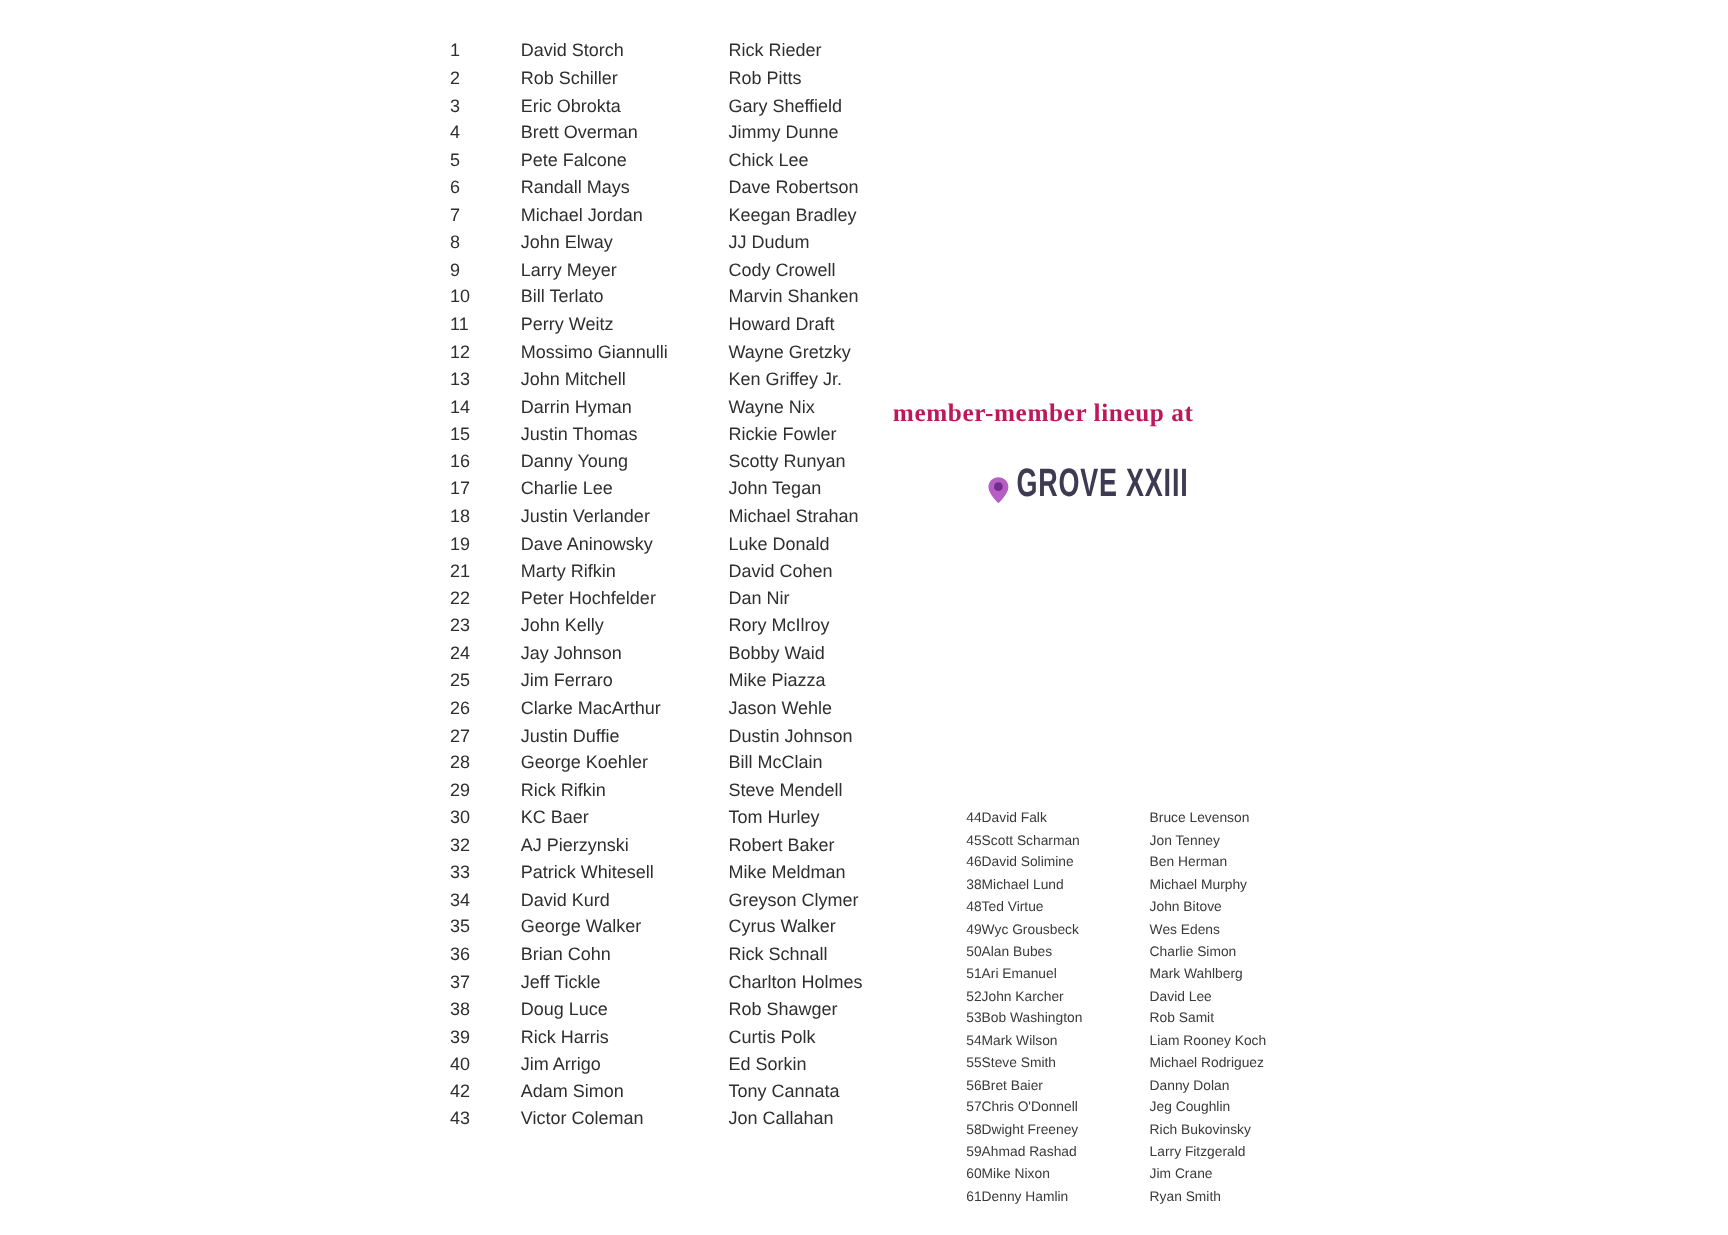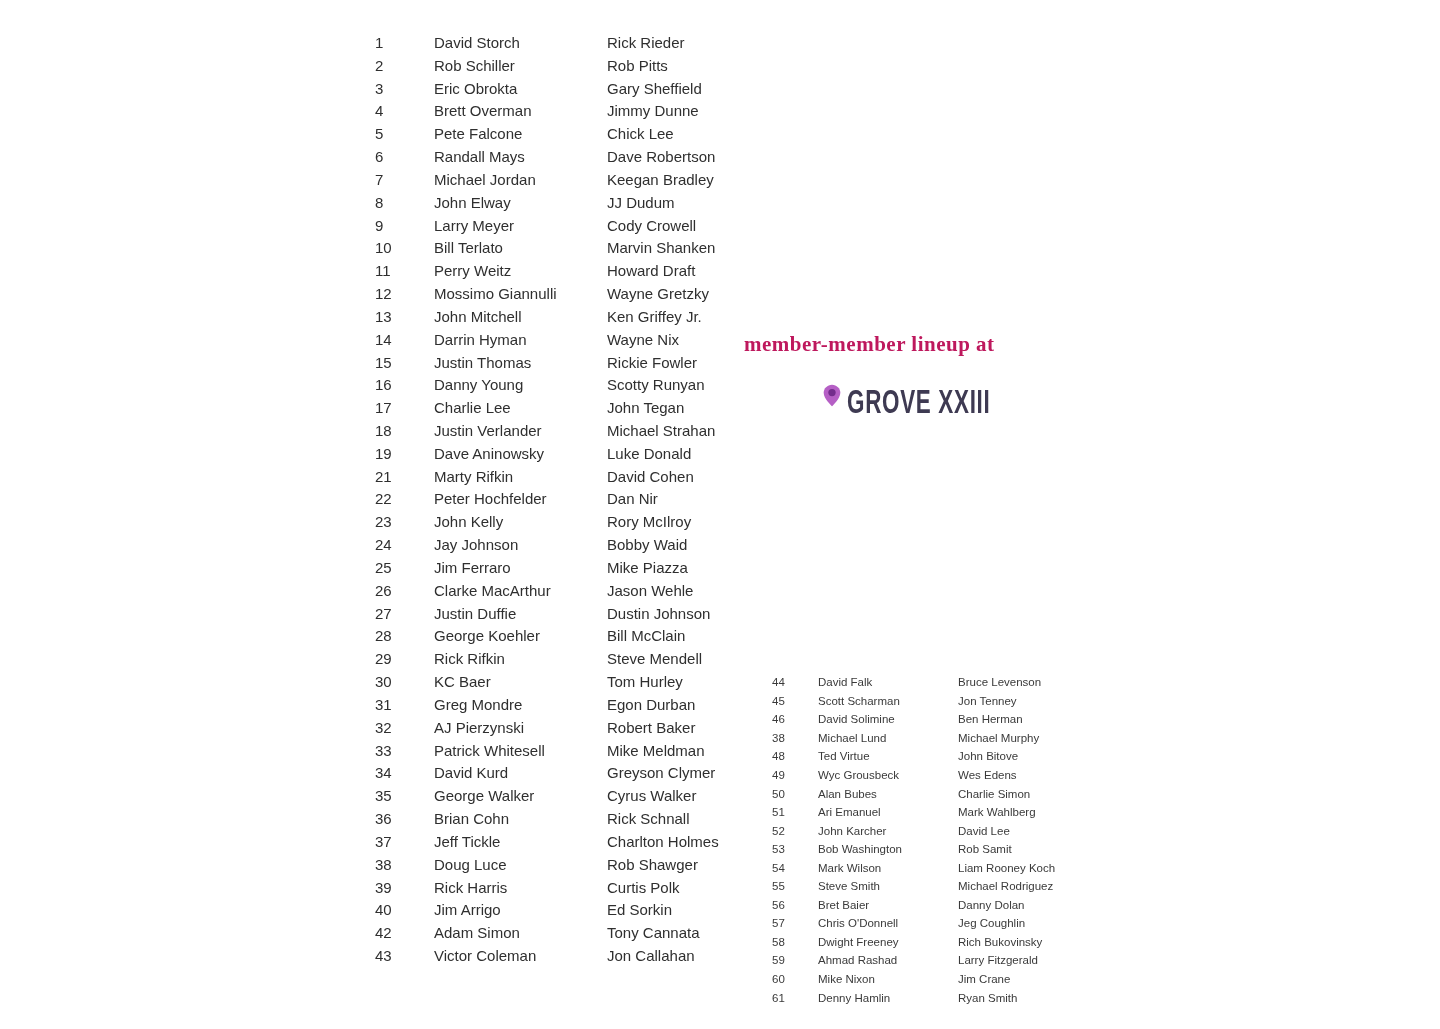--- a/index.html
+++ b/index.html
@@ -28,21 +28,21 @@
   
   .list-right { position: absolute; left: 772px; top: 673px; }
   .list-right .row {
     display: flex;
     align-items: center;
     height: 18.55px;
     font-size: 11.5px;
     color: #3a3a3a;
     white-space: nowrap;
   }
-  .list-right .num    { width: 46px; }
+  .list-right .num    { width: 46px; text-align: right; }
   .list-right .member { width: 140px; }
 
   
   .title-mono {
     position: absolute;
     left: 744px;
     top: 332px;
     font-family: Liberation Serif, serif;
     font-weight: 700;
     font-size: 21px;
@@ -50,21 +50,21 @@
     color: #be185d;
     white-space: nowrap;
   }
 
   
   .venue-row {
     position: absolute;
     left: 822px;
     top: 383px;
     display: flex;
-    align-items: flex-start;
+    align-items: flex-end;
     gap: 5px;
   }
   .pin { display: inline-flex; }
   .venue-name {
     font-size: 33px;
     font-weight: 600;
     letter-spacing: 1px;
     transform: scaleX(0.68);
     transform-origin: left center;
     white-space: nowrap;
@@ -213,25 +213,20 @@
       </div>
       <div class="row">
         <span class="num">29</span>
         <span class="member">Rick Rifkin</span>
         <span class="partner">Steve Mendell</span>
       </div>
       <div class="row">
         <span class="num">30</span>
         <span class="member">KC Baer</span>
         <span class="partner">Tom Hurley</span>
-      </div>
-      <div class="row">
-        <span class="num">31</span>
-        <span class="member">Greg Mondre</span>
-        <span class="partner">Egon Durban</span>
       </div>
       <div class="row">
         <span class="num">32</span>
         <span class="member">AJ Pierzynski</span>
         <span class="partner">Robert Baker</span>
       </div>
       <div class="row">
         <span class="num">33</span>
         <span class="member">Patrick Whitesell</span>
         <span class="partner">Mike Meldman</span>

